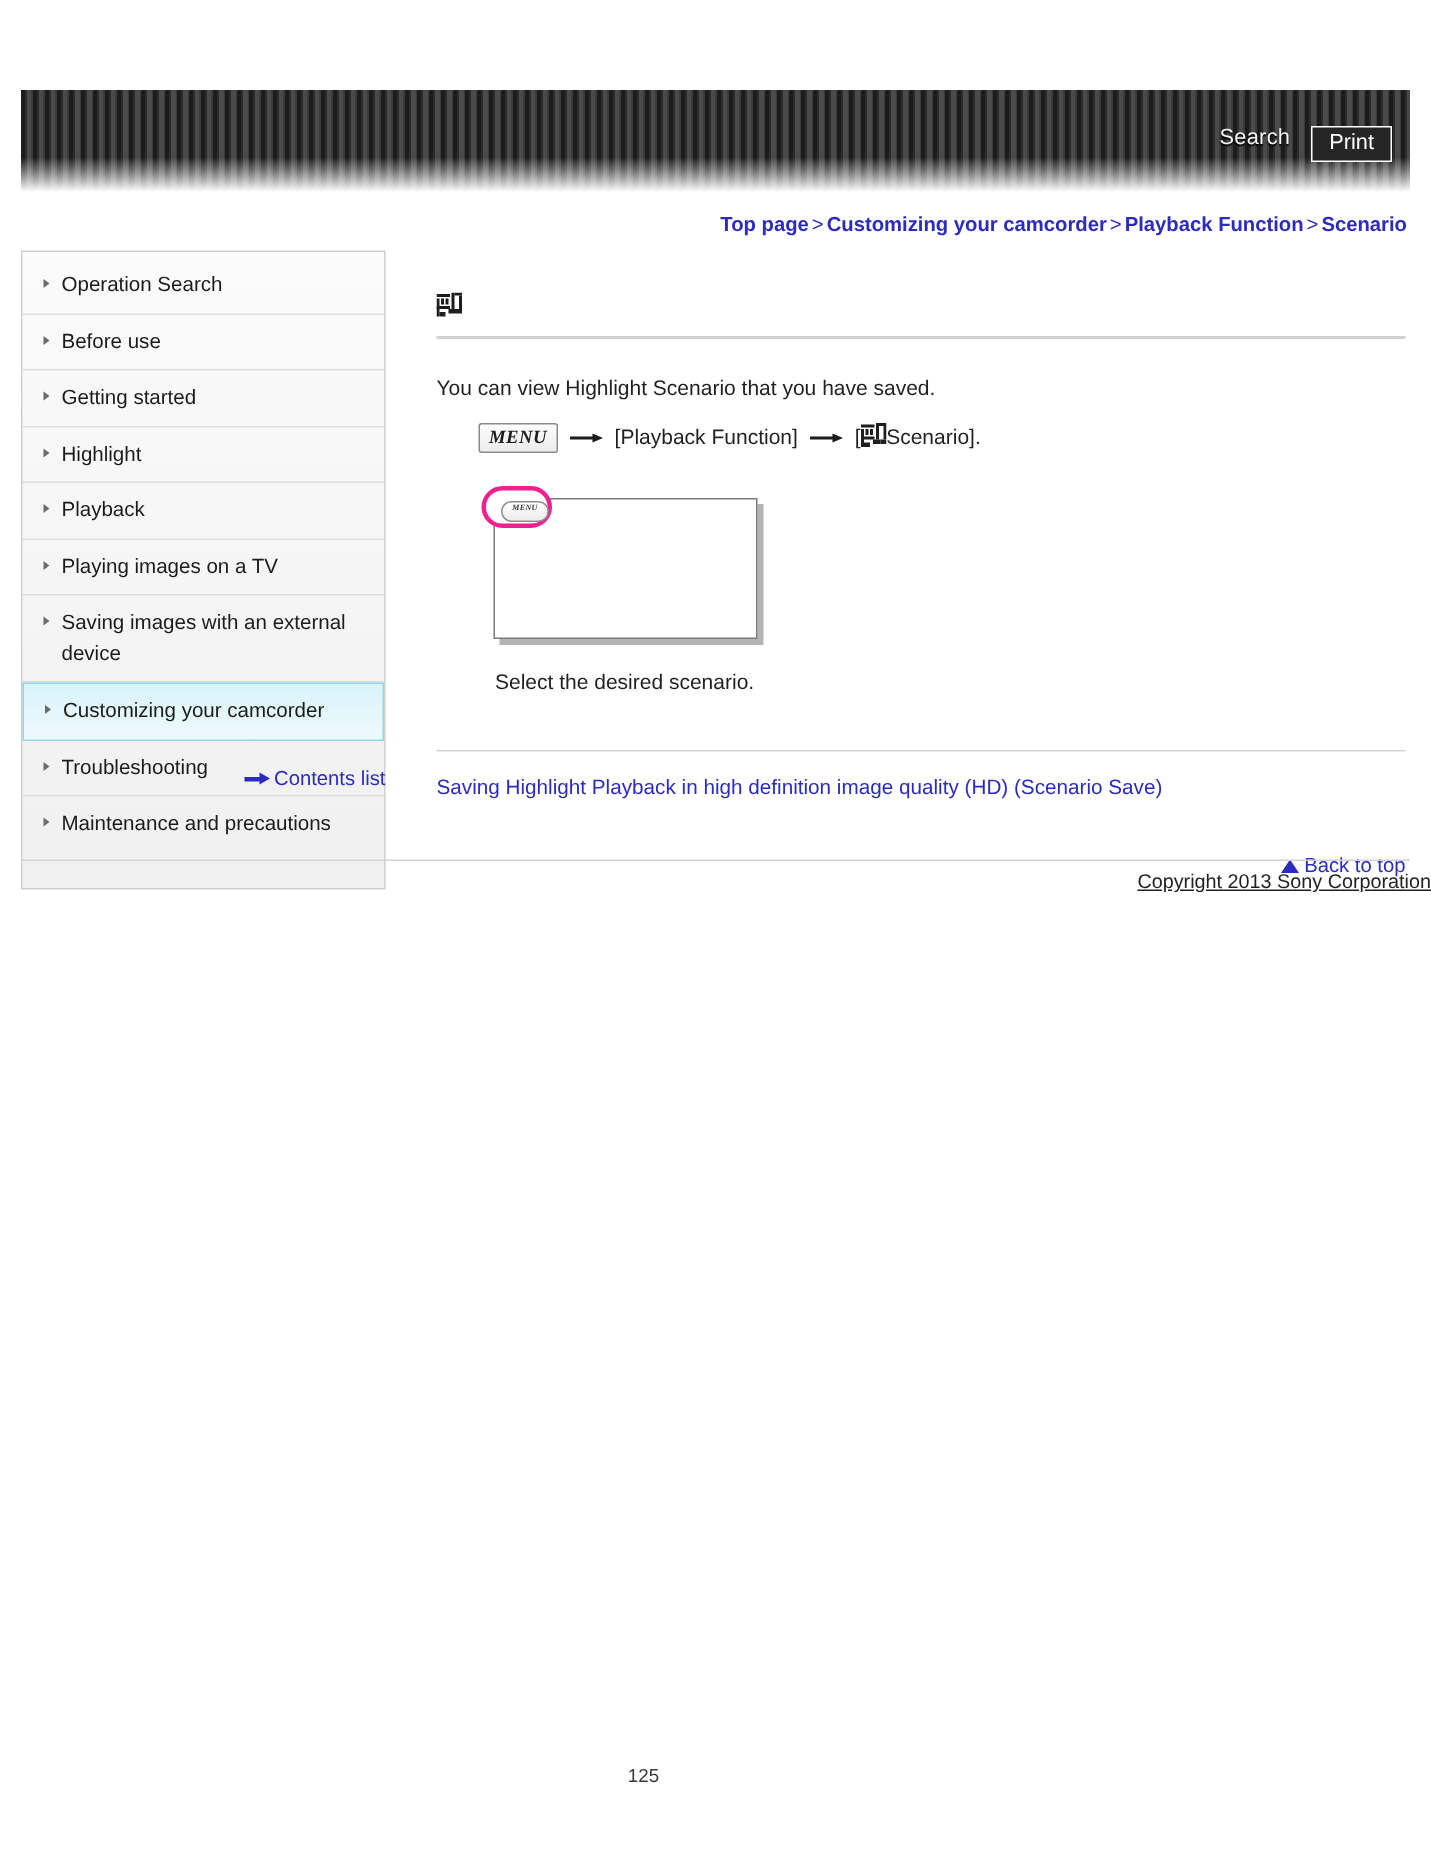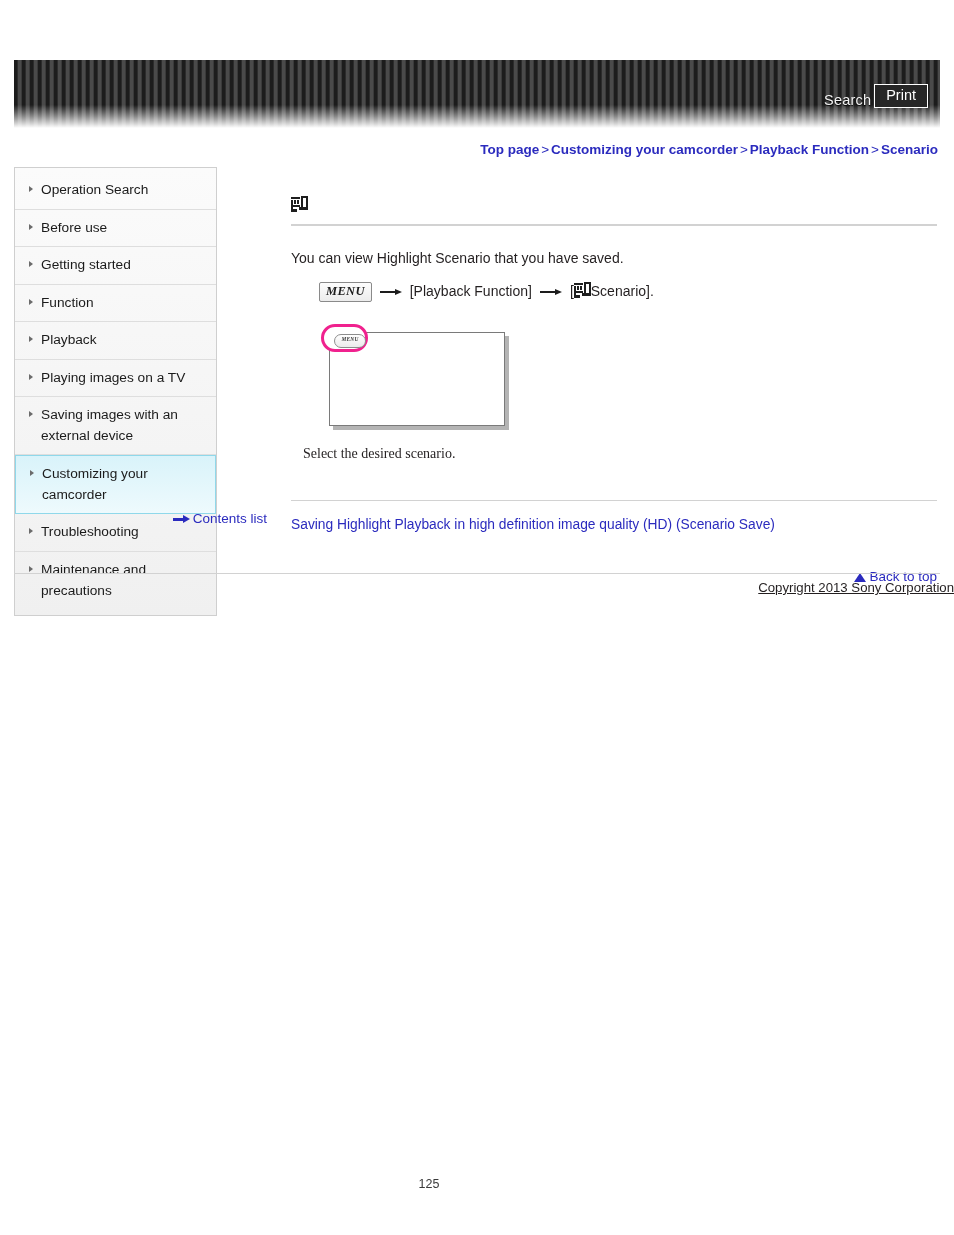--- a/index.html
+++ b/index.html
@@ -37,22 +37,22 @@
         #1c1c1c 0px, #1c1c1c 3px,
         #2c2c2c 3px, #2c2c2c 4px,
         #4a4a4a 4px, #4a4a4a 7px,
         #3a3a3a 7px, #3a3a3a 8px);
   }
   .banner-tools {
     position: absolute;
     right: 12px;
     top: 24px;
     display: flex;
-    align-items: flex-end;
-    gap: 3px;
+    align-items: flex-start;
+    gap: 14px;
   }
   .search-label {
     color: #f2f2f2;
     font-size: 14.5px;
     letter-spacing: .2px;
     text-shadow: 0 1px 1px #000;
   }
   .print-button {
     color: #ffffff;
     font-size: 14.5px;
@@ -76,25 +76,25 @@
     text-decoration: none;
     font-weight: bold;
   }
   .breadcrumb .sep { color: #2b2bbe; padding: 0 2px; }
 
   
   .sidebar {
     position: absolute;
     left: 14px;
     top: 167px;
-    width: 203px;
+    width: 243px;
     border: 1px solid #cfcfcf;
     background: linear-gradient(to bottom, #fbfbfb, #f0f0f0);
     box-sizing: border-box;
-    padding: 4px 0 6px 0;
+    padding: 4px 0 24px 0;
   }
   .nav-item {
     position: relative;
     display: flex;
     align-items: flex-start;
     gap: 8px;
     padding: 8px 10px 8px 14px;
     font-size: 13.7px;
     color: #1b1b1b;
     border-bottom: 1px solid #dedede;
@@ -111,21 +111,21 @@
     border-bottom: 3.5px solid transparent;
   }
   .nav-item.selected {
     background: linear-gradient(to bottom, #d9f3fa, #eefafd);
     border: 1px solid #8fd8ea;
     border-bottom-color: #8fd8ea;
   }
 
   .contents-list {
     position: absolute;
-    left: 24px;
+    left: 14px;
     top: 511px;
     width: 243px;
     text-align: right;
     font-size: 13.5px;
     color: #2b2bbe;
     padding-right: 0px;
     box-sizing: border-box;
   }
   .contents-list .arrow-ico {
     display: inline-block;
@@ -297,23 +297,22 @@
     font-weight: bold;
     font-family: "Liberation Serif", serif;
     font-style: italic;
     color: #3a3a3a;
     letter-spacing: .2px;
     line-height: 1;
   }
 
   .caption {
     font-size: 14px;
-    margin: 18px 0 0 12px;
+    margin: 18px 0 0 39px;
     color: #231f20;
-    font-family: Liberation Serif, serif;
   }
 
   .section-rule {
     border-top: 1px solid #d2d2d2;
     margin: 38px 0 0 0;
   }
   .related-link {
     margin-top: 16px;
     font-size: 13.8px;
   }
@@ -386,21 +385,21 @@
   <div class="nav-item">
     <span class="tri"></span>
     <span>Before use</span>
   </div>
   <div class="nav-item">
     <span class="tri"></span>
     <span>Getting started</span>
   </div>
   <div class="nav-item">
     <span class="tri"></span>
-    <span>Function</span>
+    <span>Highlight</span>
   </div>
   <div class="nav-item">
     <span class="tri"></span>
     <span>Playback</span>
   </div>
   <div class="nav-item">
     <span class="tri"></span>
     <span>Playing images on a TV</span>
   </div>
   <div class="nav-item">

